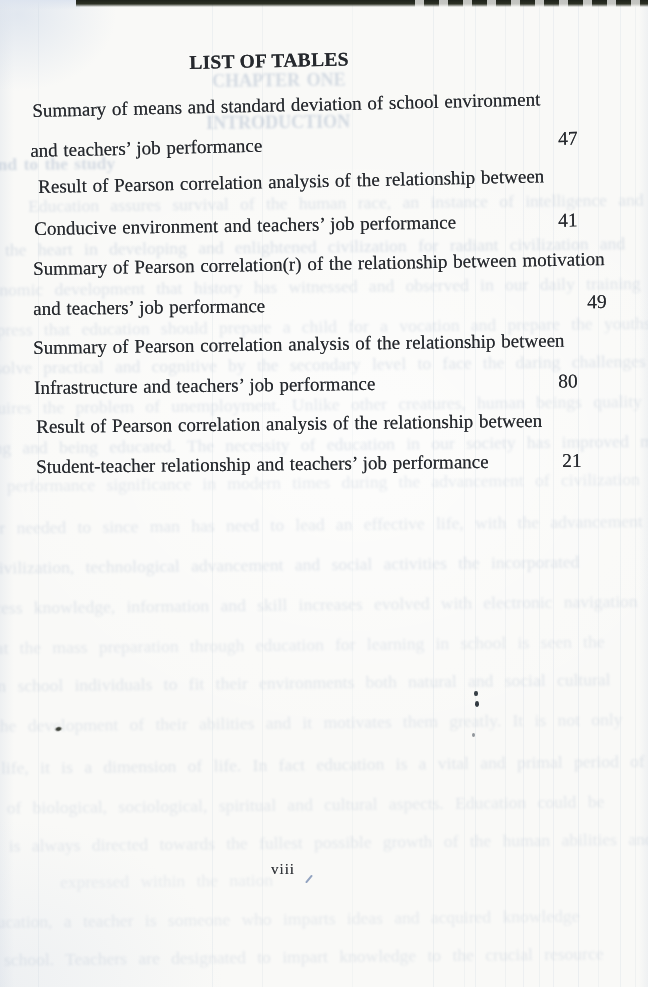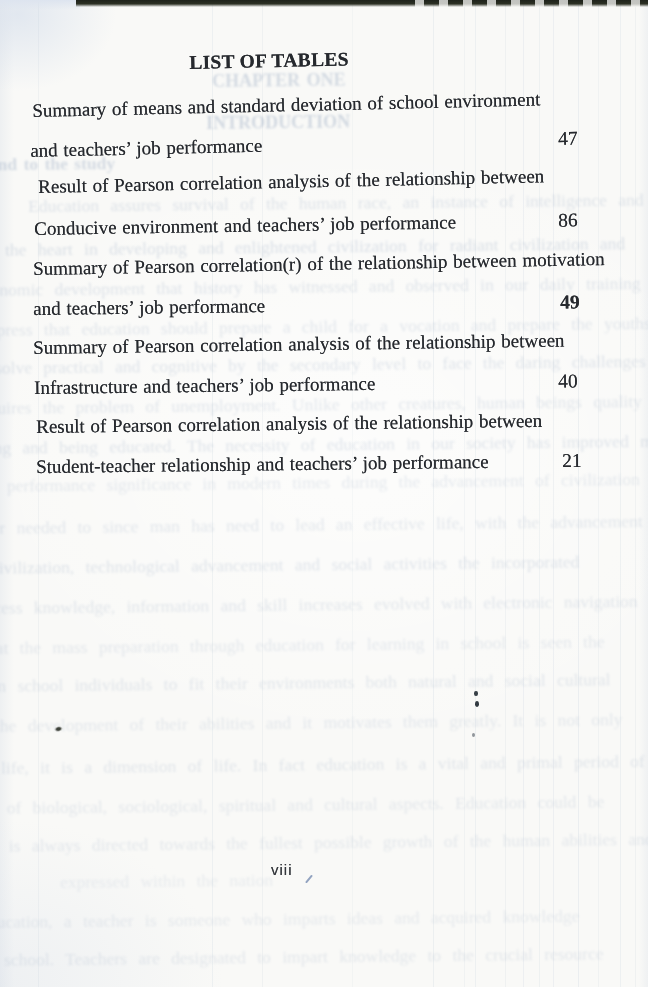--- a/index.html
+++ b/index.html
@@ -41,26 +41,26 @@
   .r4{left:34px;top:218px;transform:rotate(-0.9deg);}
   .r5{left:33px;top:258px;transform:rotate(-1.0deg);}
   .r6{left:33px;top:298px;transform:rotate(-0.7deg);}
   .r7{left:33px;top:337px;transform:rotate(-0.8deg);}
   .r8{left:34px;top:377px;transform:rotate(-0.7deg);}
   .r9{left:36px;top:416px;transform:rotate(-0.7deg);}
   .r10{left:36px;top:456px;transform:rotate(-0.65deg);}
   .num{position:absolute;top:0;font-size:19.5px;}
   .r2 .num{left:528px;}
   .r4 .num{left:524px;}
-  .r6 .num{left:527px;font-weight:bold;}
+  .r6 .num{left:554px;}
   .r8 .num{left:524px;}
   .r10 .num{left:526px;}
   .folio{
     position:absolute;left:271px;top:861px;
-    font-family:Liberation Sans, sans-serif;font-size:15px;letter-spacing:1px;
+    font-family:Liberation Serif, serif;font-size:15px;letter-spacing:1px;
     color:#33363b;text-shadow:0 0 .4px rgba(51,54,59,.7);
   }
   
   .bleed{
     position:absolute;white-space:nowrap;
     font-size:17.5px;word-spacing:7px;color:#7d93b2;
     filter:blur(1px);transform:rotate(-0.6deg);transform-origin:0 0;
     pointer-events:none;
   }
   .bleed.b-bold{font-weight:bold;word-spacing:2px;filter:blur(1.1px);}
@@ -129,35 +129,35 @@
   </div>
   <div class="row r2">
     <span>and teachers’ job performance</span>
     <span class="num">47</span>
   </div>
   <div class="row r3">
     <span>Result of Pearson correlation analysis of the relationship between</span>
   </div>
   <div class="row r4">
     <span>Conducive environment and teachers’ job performance</span>
-    <span class="num">86</span>
+    <span class="num">41</span>
   </div>
   <div class="row r5">
     <span>Summary of Pearson correlation(r) of the relationship between motivation</span>
   </div>
   <div class="row r6">
     <span>and teachers’ job performance</span>
     <span class="num">49</span>
   </div>
   <div class="row r7">
     <span>Summary of Pearson correlation analysis of the relationship between</span>
   </div>
   <div class="row r8">
     <span>Infrastructure and teachers’ job performance</span>
-    <span class="num">40</span>
+    <span class="num">80</span>
   </div>
   <div class="row r9">
     <span>Result of Pearson correlation analysis of the relationship between</span>
   </div>
   <div class="row r10">
     <span>Student-teacher relationship and teachers’ job performance</span>
     <span class="num">21</span>
   </div>
 
   <div class="folio">viii</div>

